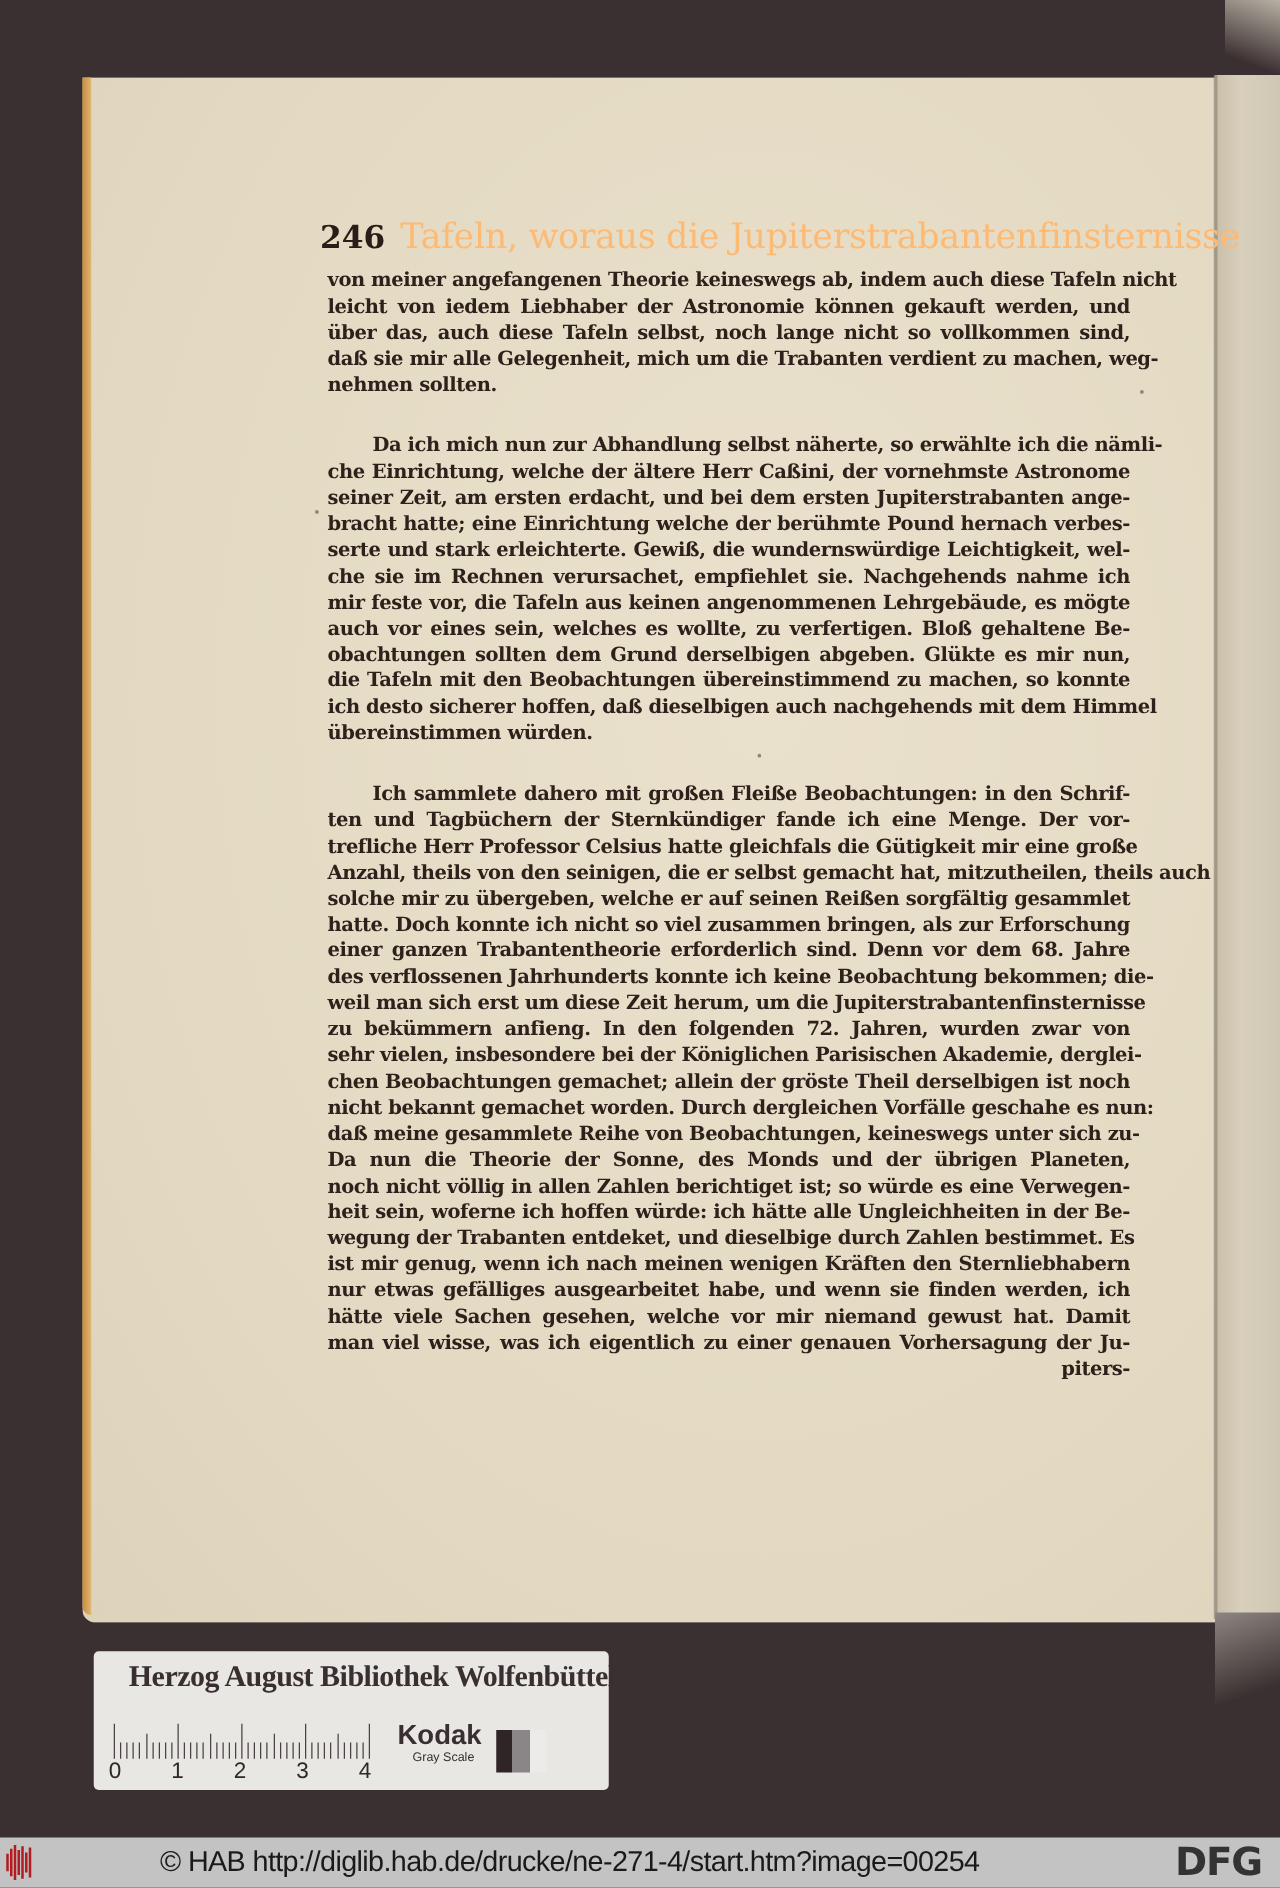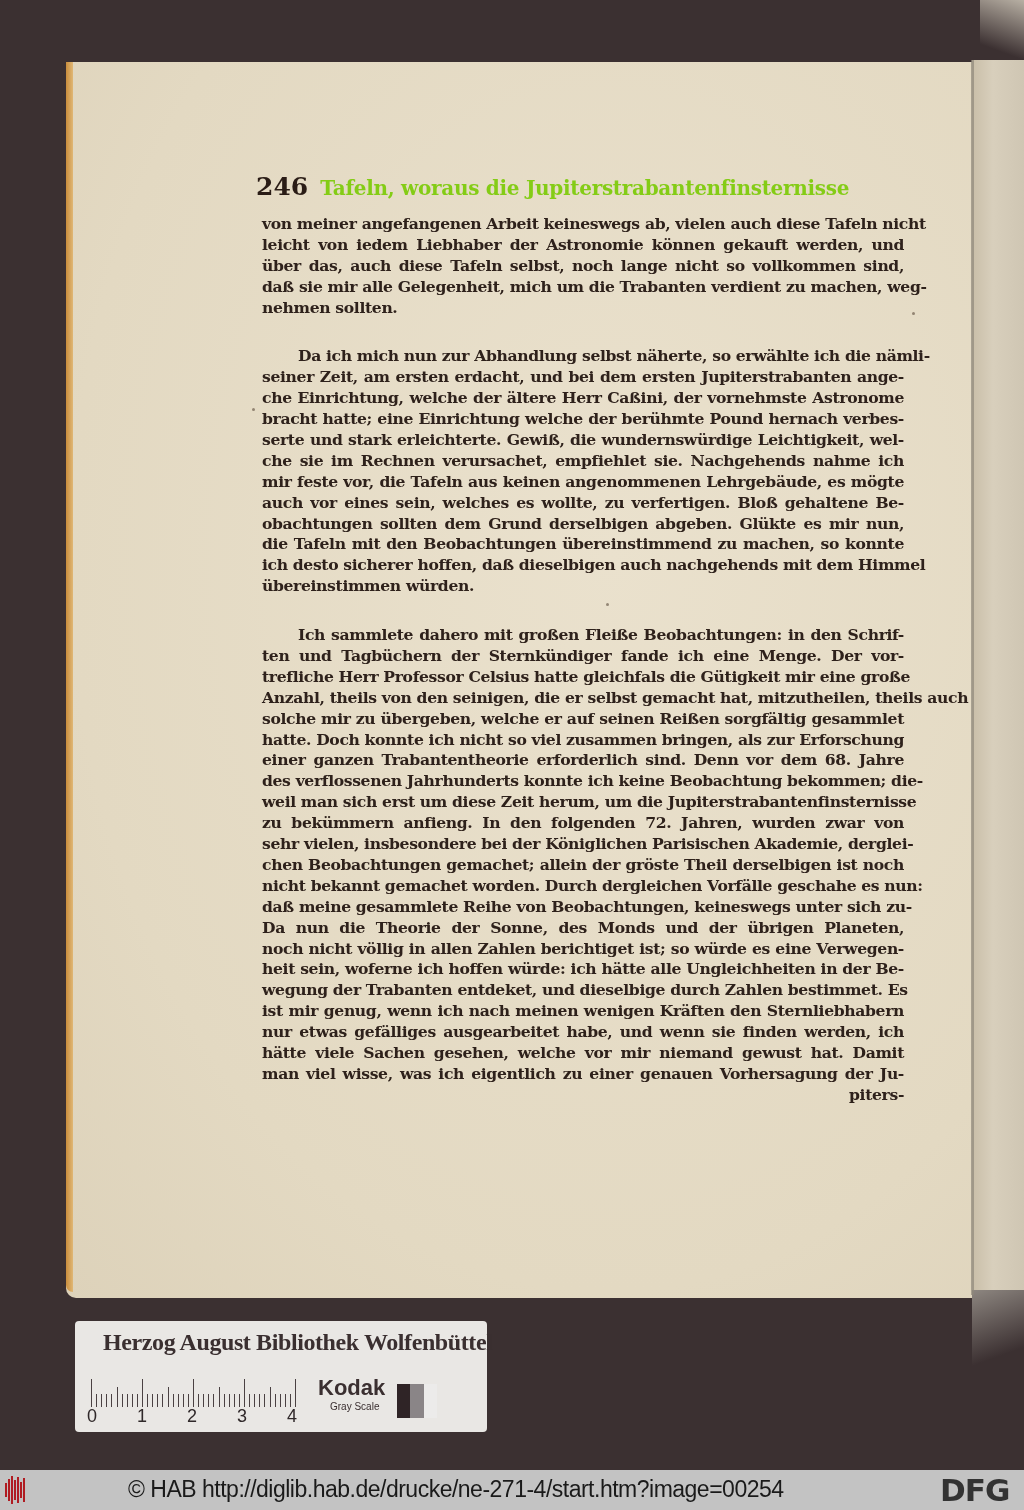--- a/index.html
+++ b/index.html
@@ -7,21 +7,21 @@
   .backdrop{position:absolute;left:0;top:0;width:1024px;height:1470px;background:#3b3031;}
   .right-page{position:absolute;left:972px;top:60px;width:52px;height:1255px;background:linear-gradient(90deg,#c9bea8 0%,#d8cfbc 40%,#cfc6b3 100%);}
   .right-page-shadow{position:absolute;left:980px;top:0;width:44px;height:70px;background:linear-gradient(200deg,#b8b0a4 0%,#3b3031 70%);}
   .right-page-shadow-b{position:absolute;left:972px;top:1290px;width:52px;height:90px;background:linear-gradient(160deg,#8d8680 0%,#3b3031 70%);}
   .gutter-line{position:absolute;left:971px;top:60px;width:3px;height:1235px;background:#8f877a;opacity:.7;}
   .page{position:absolute;left:66px;top:62px;width:906px;height:1236px;background:#e6dcc6;border-radius:0 0 0 10px;
         background-image:radial-gradient(ellipse at 60% 40%,#eae1cd 0%,#e3d9c2 70%,#ddd2ba 100%);}
   .page-edge{position:absolute;left:66px;top:62px;width:7px;height:1230px;background:linear-gradient(90deg,#c98d3c,#e0b775);border-radius:0 0 0 8px;}
   .running-head{position:absolute;left:256px;top:172px;width:560px;height:36px;white-space:nowrap;}
   .page-number{font-family:"DejaVu Serif",serif;font-size:25px;color:#2a1c16;font-weight:bold;margin-right:12px;}
-  .head-title{font-family:"DejaVu Serif",serif;font-size:20px;color:#84cc16;font-weight:bold;letter-spacing:-0.3px;}
+  .head-title{font-family:"DejaVu Serif",serif;font-size:28px;color:#fdba74;font-weight:normal;letter-spacing:-0.3px;}
   .text-block{position:absolute;left:262px;top:214px;width:642px;font-family:"DejaVu Serif",serif;color:#2e211b;font-size:15.6px;}
   .para{margin:0;}
   .line{display:block;height:20.9px;line-height:20.9px;white-space:nowrap;text-align:justify;text-align-last:justify;font-weight:bold;letter-spacing:-0.35px;}
   .line.last{text-align-last:left;}
   .line.right{text-align-last:right;}
   .indent{padding-left:36px;}
   .gap{height:28px;}
   .card{position:absolute;left:75px;top:1321px;width:412px;height:111px;background:#e9e7e4;border-radius:4px;}
   .card-title{position:absolute;left:28px;top:8px;font-family:"Liberation Serif",serif;font-weight:bold;font-size:24px;color:#3a2f30;letter-spacing:-0.4px;white-space:nowrap;}
   .ruler{position:absolute;left:16px;top:56px;width:208px;height:30px;}
@@ -54,31 +54,31 @@
 <div class="speck" style="left:252px;top:408px;"></div>
 <div class="speck" style="left:606px;top:603px;"></div>
 <div class="speck" style="left:912px;top:312px;"></div>
 
 <div class="running-head">
   <span class="page-number">246</span><span class="head-title">Tafeln, woraus die Jupiterstrabantenfinsternisse</span>
 </div>
 
 <div class="text-block">
   <div class="para">
-    <span class="line">von meiner angefangenen Arbeit keineswegs ab, vielen auch diese Tafeln nicht</span>
+    <span class="line">von meiner angefangenen Theorie keineswegs ab, indem auch diese Tafeln nicht</span>
     <span class="line">leicht von iedem Liebhaber der Astronomie können gekauft werden, und</span>
     <span class="line">über das, auch diese Tafeln selbst, noch lange nicht so vollkommen sind,</span>
     <span class="line">daß sie mir alle Gelegenheit, mich um die Trabanten verdient zu machen, weg-</span>
     <span class="line last">nehmen sollten.</span>
   </div>
   <div class="gap"></div>
   <div class="para">
     <span class="line indent">Da ich mich nun zur Abhandlung selbst näherte, so erwählte ich die nämli-</span>
+    <span class="line">che Einrichtung, welche der ältere Herr Caßini, der vornehmste Astronome</span>
     <span class="line">seiner Zeit, am ersten erdacht, und bei dem ersten Jupiterstrabanten ange-</span>
-    <span class="line">che Einrichtung, welche der ältere Herr Caßini, der vornehmste Astronome</span>
     <span class="line">bracht hatte; eine Einrichtung welche der berühmte Pound hernach verbes-</span>
     <span class="line">serte und stark erleichterte. Gewiß, die wundernswürdige Leichtigkeit, wel-</span>
     <span class="line">che sie im Rechnen verursachet, empfiehlet sie. Nachgehends nahme ich</span>
     <span class="line">mir feste vor, die Tafeln aus keinen angenommenen Lehrgebäude, es mögte</span>
     <span class="line">auch vor eines sein, welches es wollte, zu verfertigen. Bloß gehaltene Be-</span>
     <span class="line">obachtungen sollten dem Grund derselbigen abgeben. Glükte es mir nun,</span>
     <span class="line">die Tafeln mit den Beobachtungen übereinstimmend zu machen, so konnte</span>
     <span class="line">ich desto sicherer hoffen, daß dieselbigen auch nachgehends mit dem Himmel</span>
     <span class="line last">übereinstimmen würden.</span>
   </div>

